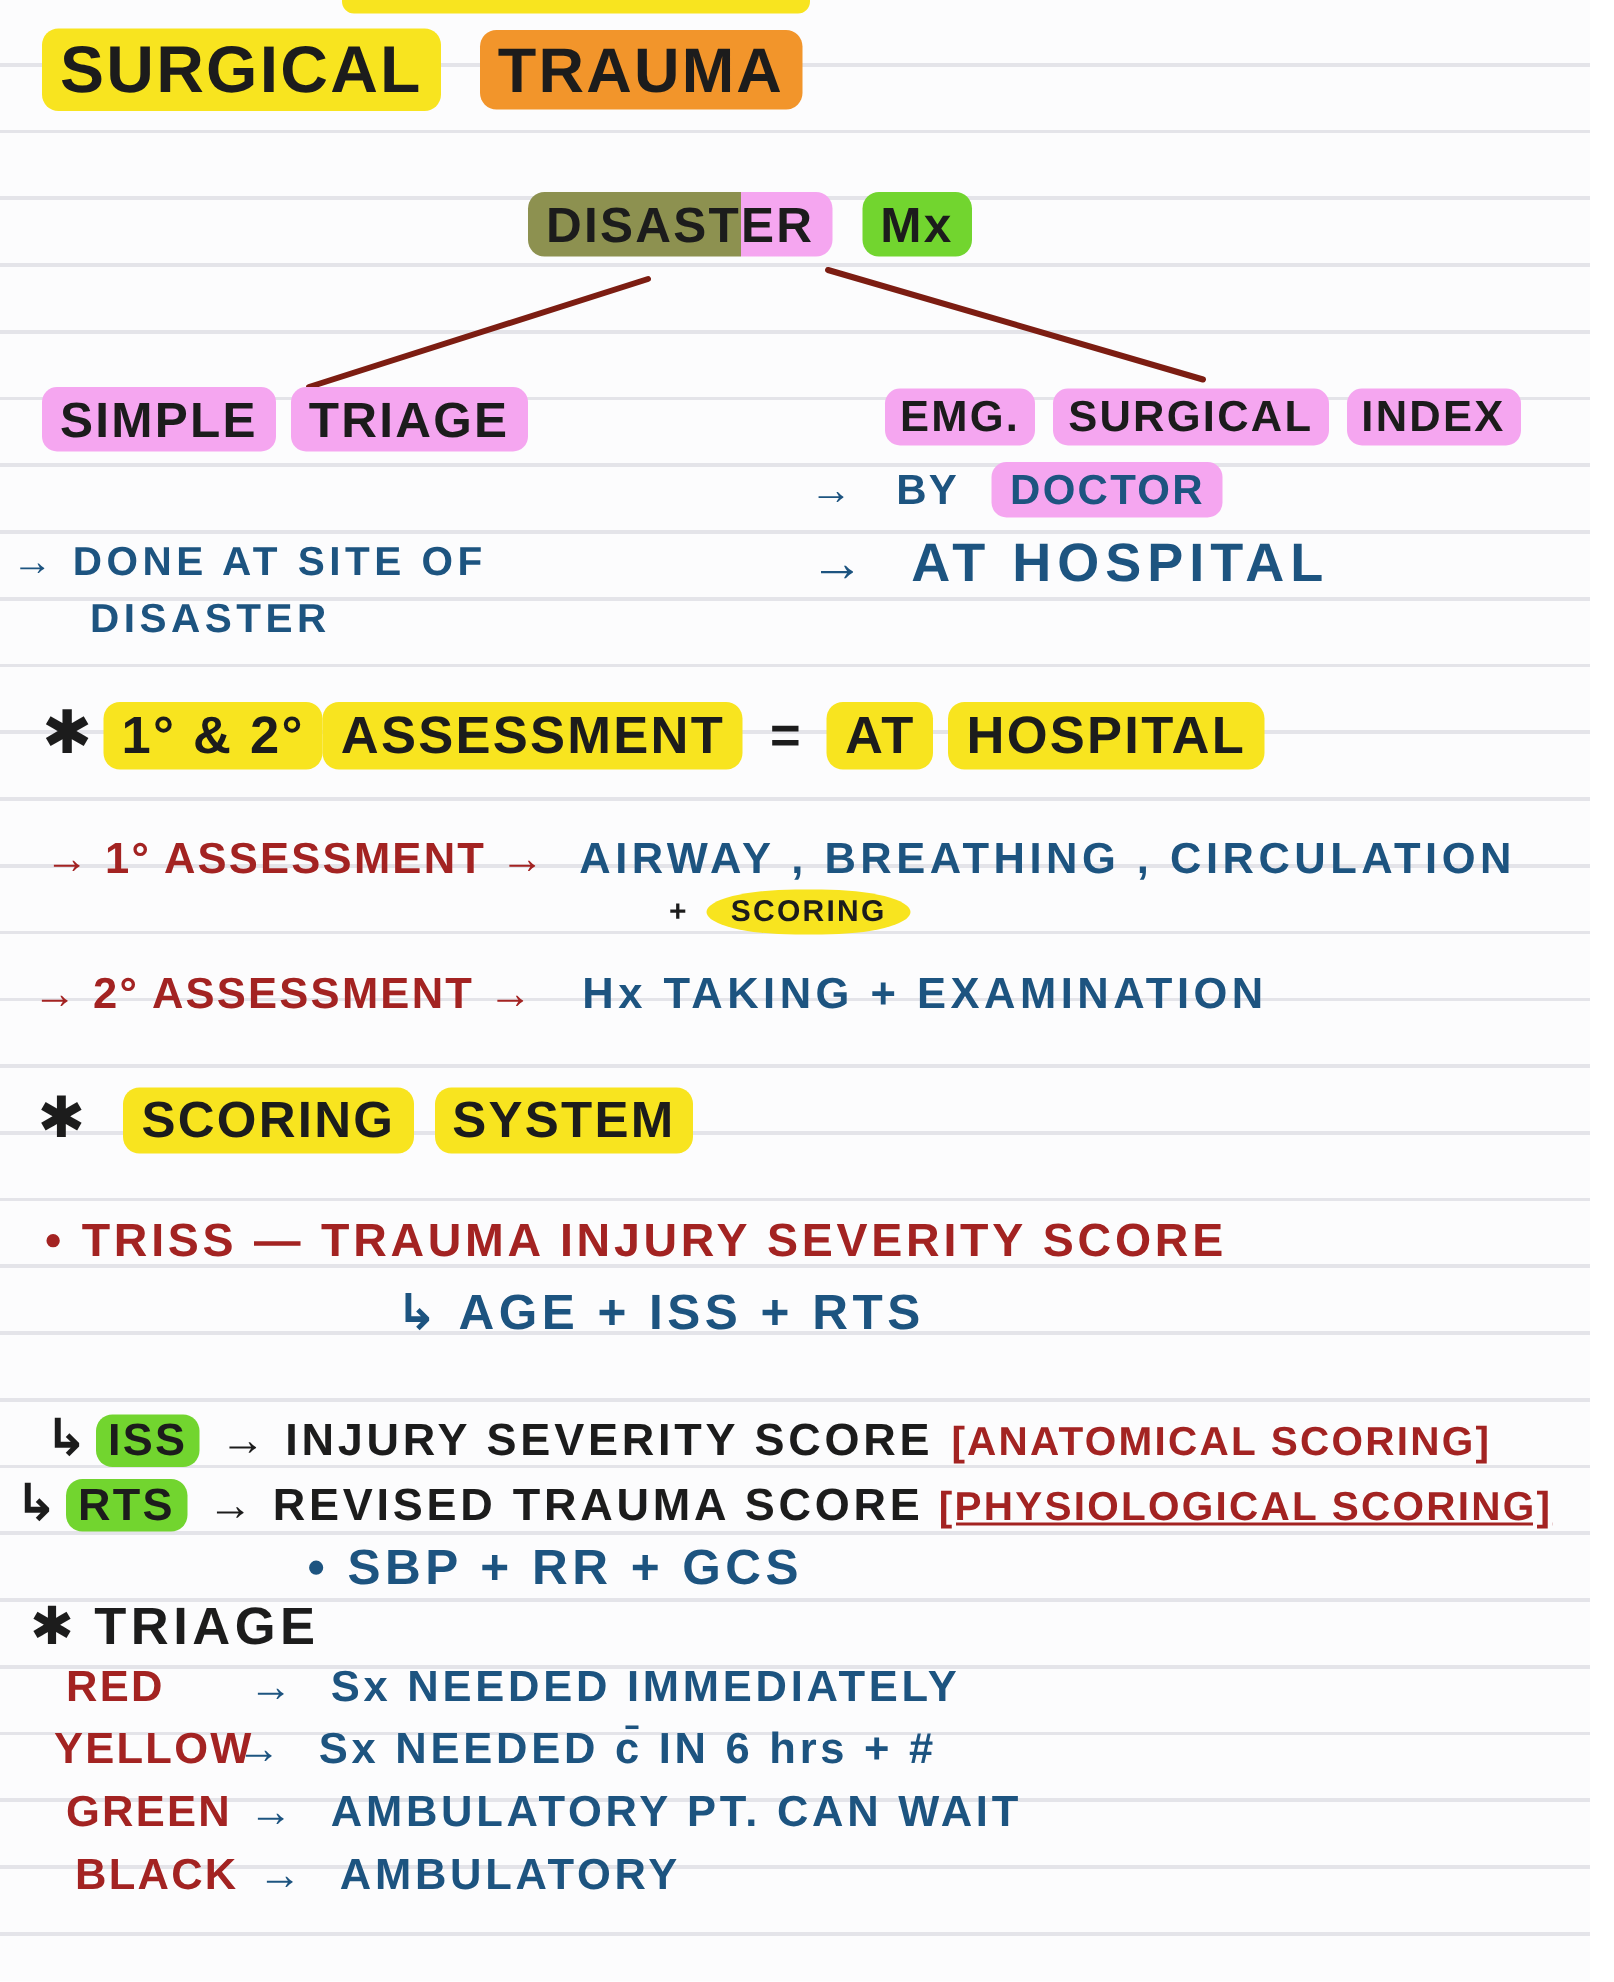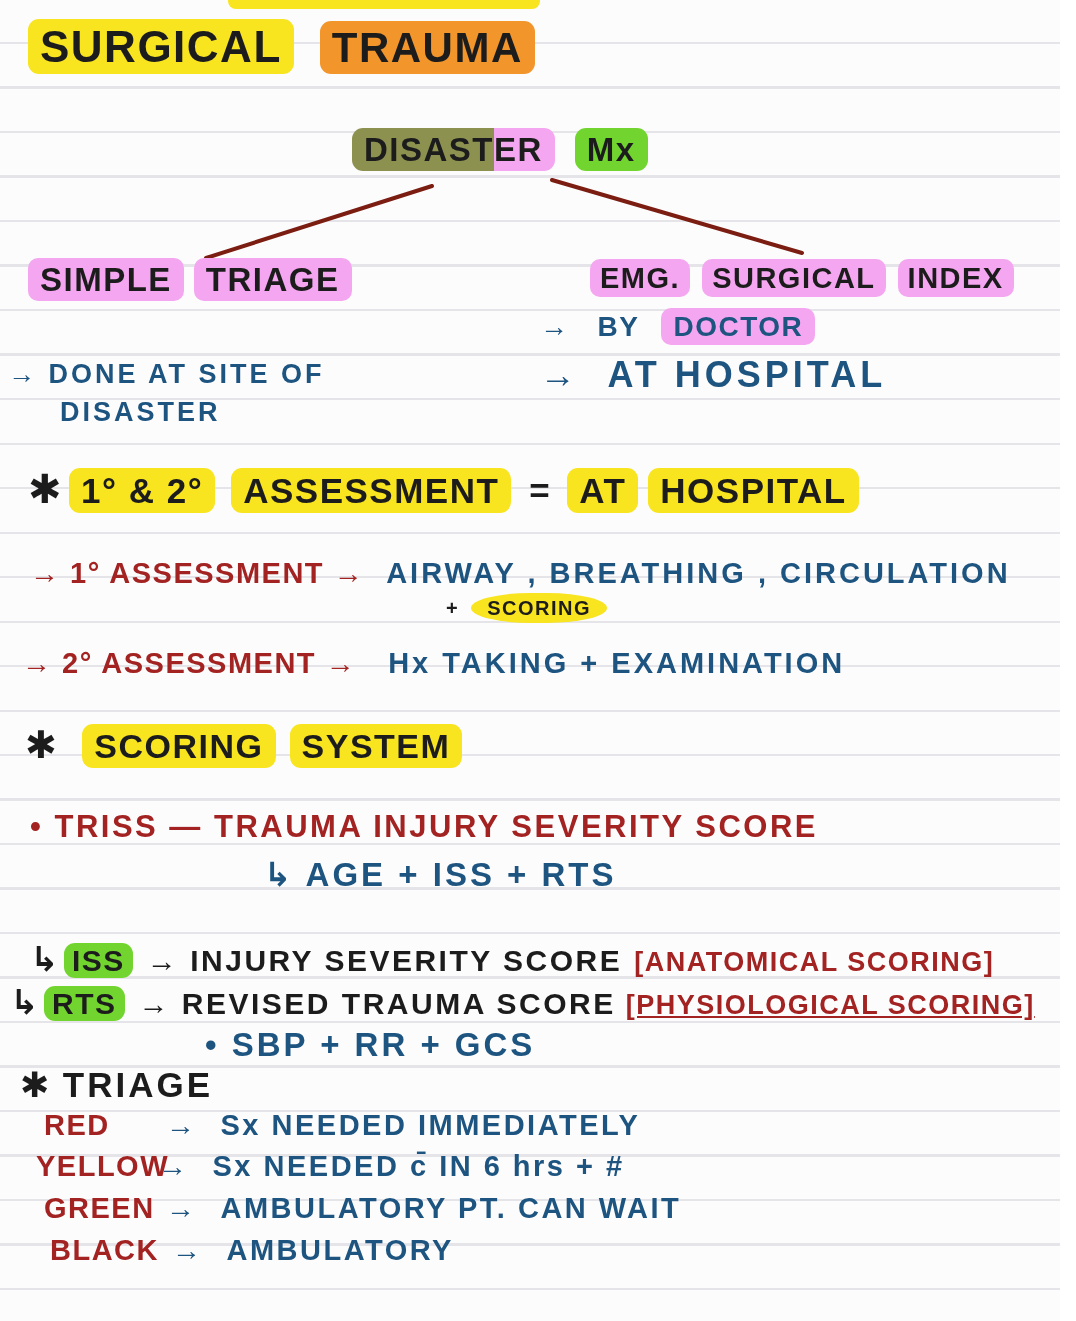--- a/index.html
+++ b/index.html
@@ -49,21 +49,21 @@
   .rb-heading .w2,.rb-heading .w3{margin-left:12px;}
   .rb-p1{left:540px;top:311px;font-size:28px;}
   .rb-p1 .pre{margin-left:28px;}
   .rb-p1 .hl{margin-left:22px;}
   .rb-p2{left:540px;top:354px;font-size:36px;}
   .rb-p2 .txt{margin-left:30px;letter-spacing:4px;}
 
   .assess-row{left:28px;top:466px;font-size:35px;}
   .assess-row .star{font-size:40px;}
   .assess-row .p1{margin-left:6px;}
-  .assess-row .p2{margin-left:16px;}
+  .assess-row .p2{}
   .assess-row .eq{margin-left:18px;}
   .assess-row .p3{margin-left:16px;}
   .assess-row .p4{margin-left:10px;}
 
   .primary-row{left:30px;top:557px;font-size:29px;}
   .primary-row .content{margin-left:22px;letter-spacing:3px;}
   .scoring-row{left:446px;top:597px;font-size:20px;}
   .scoring-row .hl{margin-left:12px;}
   .secondary-row{left:22px;top:647px;font-size:29px;}
   .secondary-row .content{margin-left:32px;letter-spacing:3px;}

